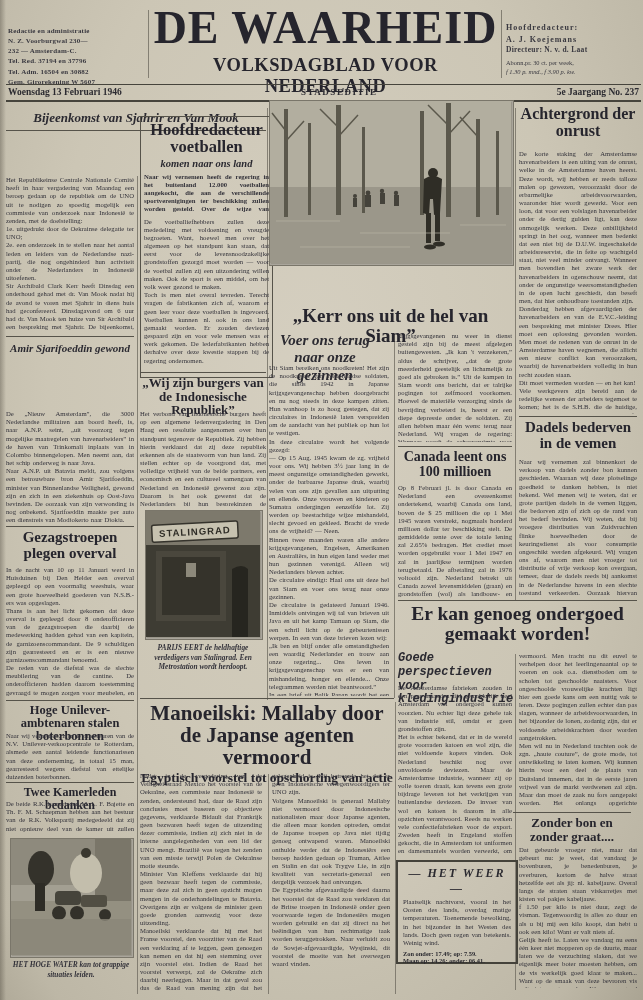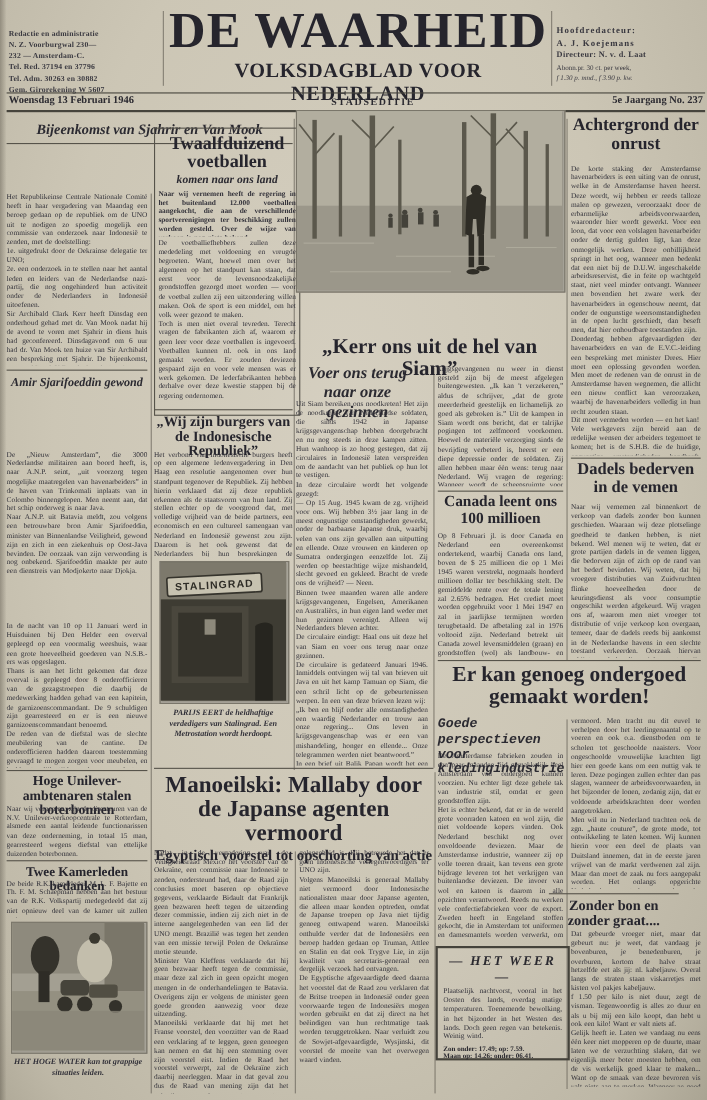--- a/index.html
+++ b/index.html
@@ -33,21 +33,21 @@
 </head>
 <body>
 
 <div class="page">
 
   <div class="abs mast-small" style="left:8px;top:26px;width:136px;">
     <div>Redactie en administratie</div>
     <div>N. Z. Voorburgwal 230—</div>
     <div>232  —  Amsterdam-C.</div>
     <div>Tel. Red. 37194 en 37796</div>
-    <div>Tel. Adm. 30263 en 30882</div>
+    <div>Tel. Adm. 16504 en 30882</div>
     <div>Gem. Girorekening W 5607</div>
   </div>
 
   <div class="abs vrule" style="left:148px;top:10px;height:68px;"></div>
   <div class="abs vrule" style="left:501px;top:10px;height:68px;"></div>
 
   <div class="abs c" style="left:152px;top:4px;width:347px;">
     <div style="font-size:46px;font-weight:bold;letter-spacing:1px;line-height:1.05;color:#26252d;">DE WAARHEID</div>
     <div style="font-size:18.5px;font-weight:bold;letter-spacing:.5px;margin-top:3px;color:#26252d;">VOLKSDAGBLAD VOOR NEDERLAND</div>
   </div>
@@ -81,20 +81,23 @@
 1e. uitgedrukt door de Oekrainse delegatie ter UNO;
 2e. een onderzoek in te stellen naar het aantal leden en leiders van de Nederlandse nazi-partij, die nog ongehinderd hun activiteit onder de Nederlanders in Indonesië uitoefenen.
 Sir Archibald Clark Kerr heeft Dinsdag een onderhoud gehad met dr. Van Mook nadat hij de avond te voren met Sjahrir in diens huis had geconfereerd. Dinsdagavond om 6 uur had dr. Van Mook ten huize van Sir Archibald een bespreking met Sjahrir. De bijeenkomst, zo meldt A.N.P., had plaats in een vriendschappelijke sfeer en was voor het grootste gedeelte gewijd aan het toelichten van verschillende punten van de regeringsverklaring. Voorts werd de evacuatie van RAPWI-ambtenaren uit het binnenland besproken. Zodra deze en andere kwesties nader onder het oog kunnen worden gezien zullen verdere conferenties plaats vinden.</div>
 
   <div class="abs c tr" style="left:6px;top:336px;width:128px;">
     <div class="sub-it" style="font-size:11px;margin-top:2px;">Amir Sjarifoeddin gewond</div>
   </div>
   <div class="abs body-txt" style="left:6px;top:410px;width:128px;height:112px;">De „Nieuw Amsterdam”, die 3000 Nederlandse militairen aan boord heeft, is, naar A.N.P. seint, „uit voorzorg tegen mogelijke maatregelen van havenarbeiders” in de haven van Trinkomali inplaats van in Colombo binnengelopen. Men neemt aan, dat het schip onderweg is naar Java.
 Naar A.N.P. uit Batavia meldt, zou volgens een betrouwbare bron Amir Sjarifoeddin, minister van Binnenlandse Veiligheid, gewond zijn en zich in een ziekenhuis op Oost-Java bevinden. De oorzaak van zijn verwonding is nog onbekend. Sjarifoeddin maakte per auto een dienstreis van Modjokerto naar Djokja.</div>
 
+  <div class="abs c tr" style="left:6px;top:526px;width:128px;">
+    <div class="hl" style="font-size:15px;">Gezagstroepen plegen overval</div>
+  </div>
   <div class="abs body-txt" style="left:6px;top:566px;width:128px;height:132px;">In de nacht van 10 op 11 Januari werd in Huisduinen bij Den Helder een overval gepleegd op een voormalig weeshuis, waar een grote hoeveelheid goederen van N.S.B.-ers was opgeslagen.
 Thans is aan het licht gekomen dat deze overval is gepleegd door 8 onderofficieren van de gezagstroepen die daarbij de medewerking hadden gehad van een kapitein, de garnizoenscommandant. De 9 schuldigen zijn gearresteerd en er is een nieuwe garnizoenscommandant benoemd.
 De reden van de diefstal was de slechte meubilering van de cantine. De onderofficieren hadden daarom toestemming gevraagd te mogen zorgen voor meubelen, en hadden tegelijkertijd van de commandant een auto ter beschikking gekregen en zijn kapiteinsjas.</div>
 
   <div class="abs c tr" style="left:6px;top:700px;width:128px;">
     <div class="hl" style="font-size:12.5px;">Hoge Unilever-ambtenaren stalen boterbonnen</div>
   </div>
   <div class="abs body-txt" style="left:6px;top:732px;width:128px;height:48px;">Naar wij vernemen, zijn de directeuren van de N.V. Unilever-verkoopcentrale te Rotterdam, alsmede een aantal leidende functionarissen van deze onderneming, in totaal 15 man, gearresteerd wegens diefstal van ettelijke duizenden boterbonnen.</div>
 
   <div class="abs c tr" style="left:6px;top:782px;width:128px;">
@@ -116,21 +119,21 @@
       <circle cx="48" cy="74" r="7" fill="#33312a"></circle>
       <circle cx="66" cy="74" r="7" fill="#33312a"></circle>
       <circle cx="94" cy="76" r="6" fill="#33312a"></circle>
       <rect x="70" y="56" width="26" height="12" rx="3" fill="#514e43"></rect>
       <rect y="80" width="120" height="36" fill="#8a8678" opacity=".8"></rect>
     </svg>
   </div>
   <div class="abs cap c" style="left:6px;top:960px;width:130px;">HET HOGE WATER kan tot grappige situaties leiden.</div>
 
   <div class="abs box" style="left:140px;top:116px;width:125px;height:252px;padding:4px 3px;overflow:hidden;">
-    <div class="hl c" style="font-size:16.5px;">Twaalfduizend voetballen</div>
+    <div class="hl c" style="font-size:16.5px;">Hoofdredacteur voetballen</div>
     <div class="sub-it c" style="font-size:10.5px;margin:2px 0 4px;">komen naar ons land</div>
     <div class="body-txt lead" style="height:42px;">Naar wij vernemen heeft de regering in het buitenland 12.000 voetballen aangekocht, die aan de verschillende sportverenigingen ter beschikking zullen worden gesteld. Over de wijze van verkoop is nog niets bekend.</div>
     <div class="body-txt" style="height:146px;margin-top:3px;">De voetballiefhebbers zullen deze mededeling met voldoening en vreugde begroeten. Want, hoewel men over het algemeen op het standpunt kan staan, dat eerst voor de levensnoodzakelijke grondstoffen gezorgd moet worden — voor de voetbal zullen zij een uitzondering willen maken. Ook de sport is een middel, om het volk weer gezond te maken.
 Toch is men niet overal tevreden. Terecht vragen de fabrikanten zich af, waarom er geen leer voor deze voetballen is ingevoerd. Voetballen kunnen nl. ook in ons land gemaakt worden. Er zouden deviezen gespaard zijn en voor vele mensen was er werk gekomen. De lederfabrikanten hebben derhalve over deze kwestie stappen bij de regering ondernomen.</div>
   </div>
 
   <div class="abs c tr" style="left:140px;top:372px;width:126px;">
     <div class="hl" style="font-size:13px;">„Wij zijn burgers van de Indonesische Republiek”</div>
   </div>
   <div class="abs body-txt" style="left:140px;top:410px;width:126px;height:96px;">Het verbond van Indonesische burgers heeft op een algemene ledenvergadering in Den Haag een resolutie aangenomen over hun standpunt tegenover de Republiek. Zij hebben hierin verklaard dat zij deze republiek erkennen als de staatsvorm van hun land. Zij stellen echter op de voorgrond dat, met volledige vrijheid van de beide partners, een economisch en een cultureel samengaan van Nederland en Indonesië gewenst zou zijn. Daarom is het ook gewenst dat de Nederlanders bij hun besprekingen de erkenning van het zelfbeschikkingsrecht van Indonesië tot uitgangspunt nemen.</div>
@@ -249,20 +252,20 @@
   <div class="abs body-txt" style="left:519px;top:652px;width:118px;height:156px;">vermoord. Men tracht nu dit euvel te verhelpen door het leerlingenaantal op te voeren en ook o.a. dienstboden om te scholen tot geschoolde naaisters. Voor ongeschoolde vrouwelijke krachten ligt hier een goede kans om een nuttig vak te leren. Deze pogingen zullen echter dan pas slagen, wanneer de arbeidsvoorwaarden, in het bijzonder de lonen, zodanig zijn, dat er voldoende arbeidskrachten door worden aangetrokken.
 Men wil nu in Nederland trachten ook de zgn. „haute couture”, de grote mode, tot ontwikkeling te laten komen. Wij kunnen hierin voor een deel de plaats van Duitsland innemen, dat in de eerste jaren vrijwel van de markt verdwenen zal zijn. Maar dan moet de zaak nu fors aangepakt worden. Het onlangs opgerichte Nederlandse genootschap voor de mode-industrie wil hiertoe bijdragen, o.a. ook door het bevorderen van de terugkeer van gerooide machines uit Duitsland.</div>
 
   <div class="abs weerbox" style="left:396px;top:860px;width:108px;height:92px;">
     <div class="weer-title">HET WEER</div>
     <div class="body-txt" style="height:52px;margin-top:2px;">Plaatselijk nachtvorst, vooral in het Oosten des lands, overdag matige temperaturen. Toenemende bewolking, in het bijzonder in het Westen des lands. Doch geen regen van betekenis. Weinig wind.</div>
     <div style="font-size:6.4px;font-weight:bold;">Zon onder: 17.49;  op: 7.59.</div>
     <div style="font-size:6.4px;font-weight:bold;">Maan op: 14.26; onder: 06.41.</div>
   </div>
 
-  <div class="abs c tr" style="left:499px;top:812px;width:118px;">
+  <div class="abs c tr" style="left:513px;top:812px;width:118px;">
     <div class="hl" style="font-size:13px;">Zonder bon en zonder graat....</div>
   </div>
   <div class="abs body-txt" style="left:519px;top:846px;width:118px;height:142px;">Dat gebeurde vroeger niet, maar dat gebeurt nu: je weet, dat vandaag je bovenburen, je benedenburen, je overburen, kortom de halve straat hetzelfde eet als jij: nl. kabeljauw. Overal langs de straten staan viskarretjes met kisten vol pakjes kabeljauw.
 f 1.50 per kilo is niet duur, zegt de visman. Tegenwoordig is alles zo duur en als u bij mij een kilo koopt, dan hebt u ook een kilo! Want er valt niets af.
 Gelijk heeft ie. Laten we vandaag nu eens één keer niet mopperen op de duurte, maar laten we de verzuchting slaken, dat we eigenlijk meer boter moesten hebben, om de vis werkelijk goed klaar te maken... Want op de smaak van deze bevroren vis valt niets aan te merken. Wanneer ze goed bereid wordt, smult u hiervan zeker even lekker als van verse vis!</div>
 
 </div>
 
 </body></html>

